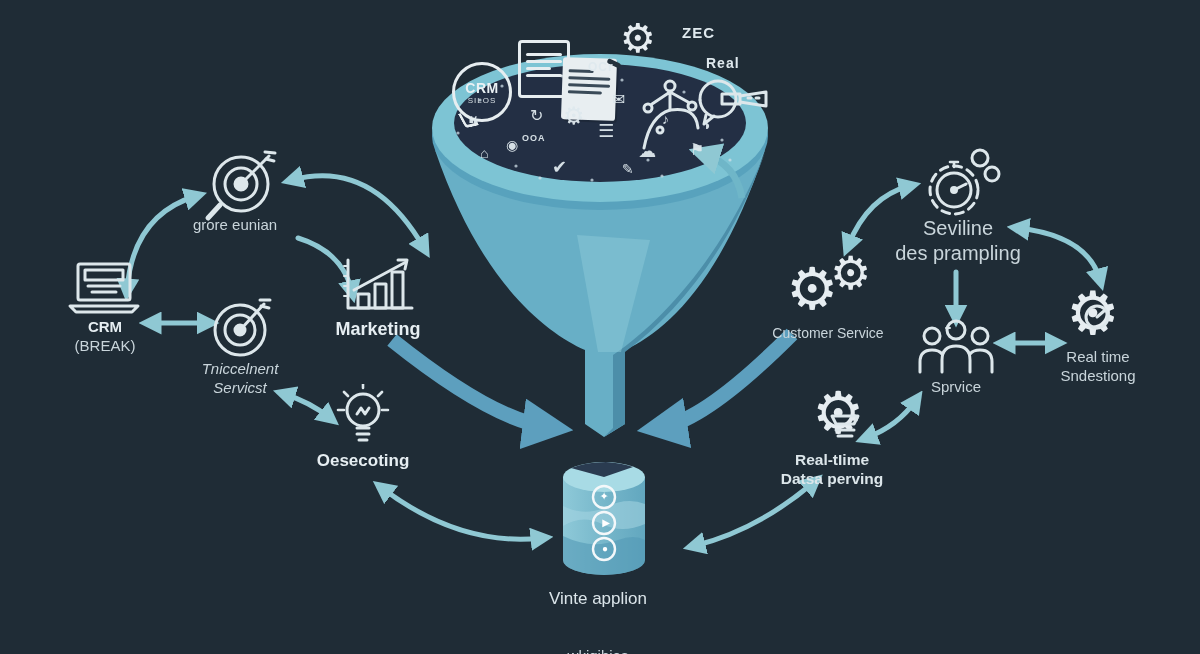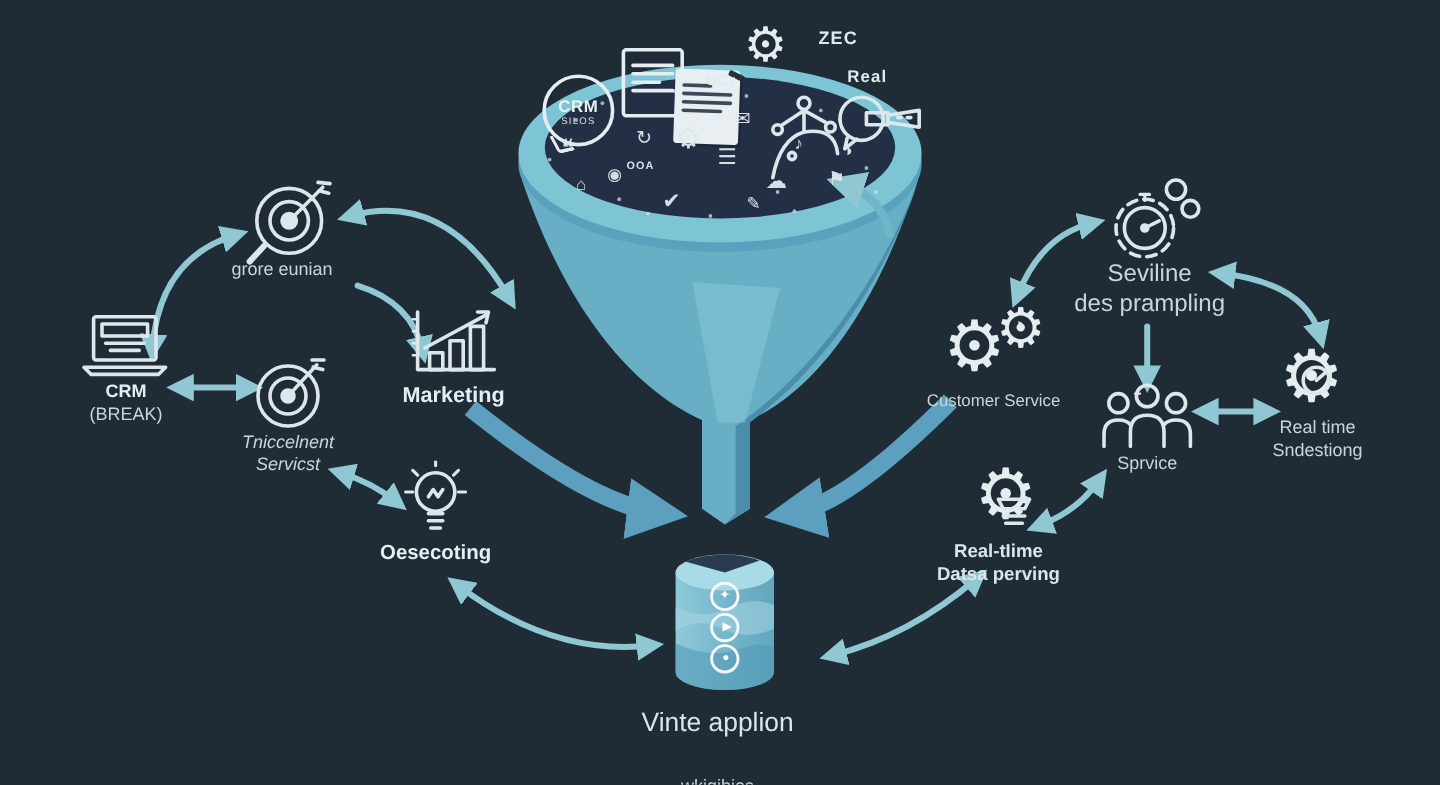--- a/index.html
+++ b/index.html
@@ -325,21 +325,21 @@
   <div class="label" style="left:772px;top:450px;width:120px;font-size:15.5px;font-weight:bold;color:#dce6ea;">
     <span>Real-tIime</span>
     <span>Datsa perving</span>
   </div>
 
   <div class="label" style="left:1048px;top:348px;width:100px;font-size:15px;">
     <span>Real time</span>
     <span>Sndestiong</span>
   </div>
 
-  <div class="label" style="left:518px;top:588px;width:160px;font-size:22px;color:#dbe5ea;">
+  <div class="label" style="left:518px;top:588px;width:160px;font-size:17px;color:#dbe5ea;">
     <span>Vinte applion</span>
   </div>
 
 
   <div class="label" style="left:518px;top:647px;width:160px;font-size:15px;color:#cdd8de;">
     <span>wkiqibies</span>
   </div>
 
 </div>
 

